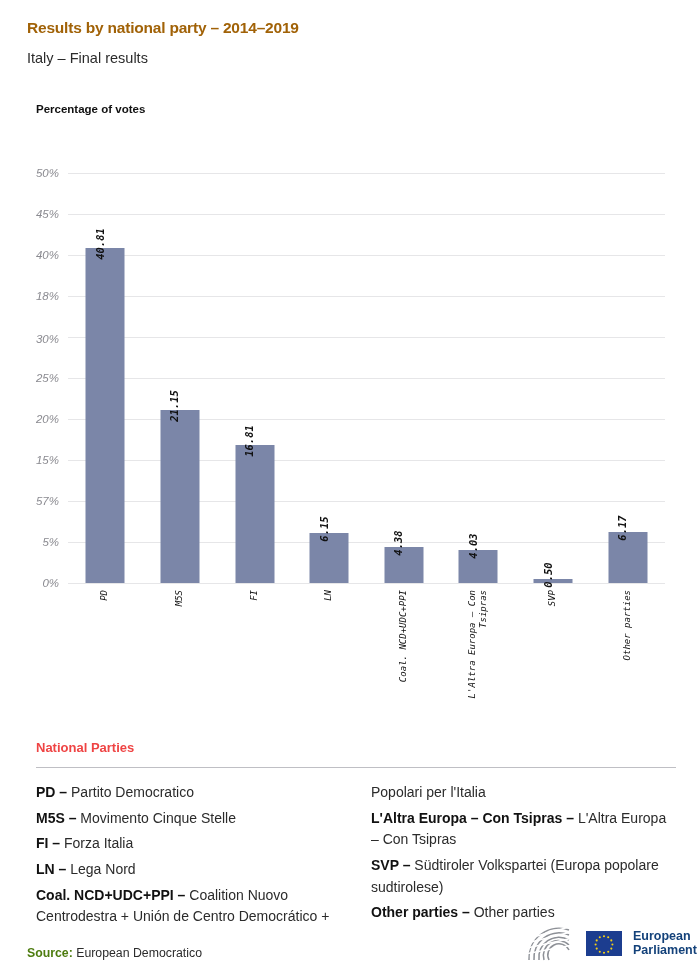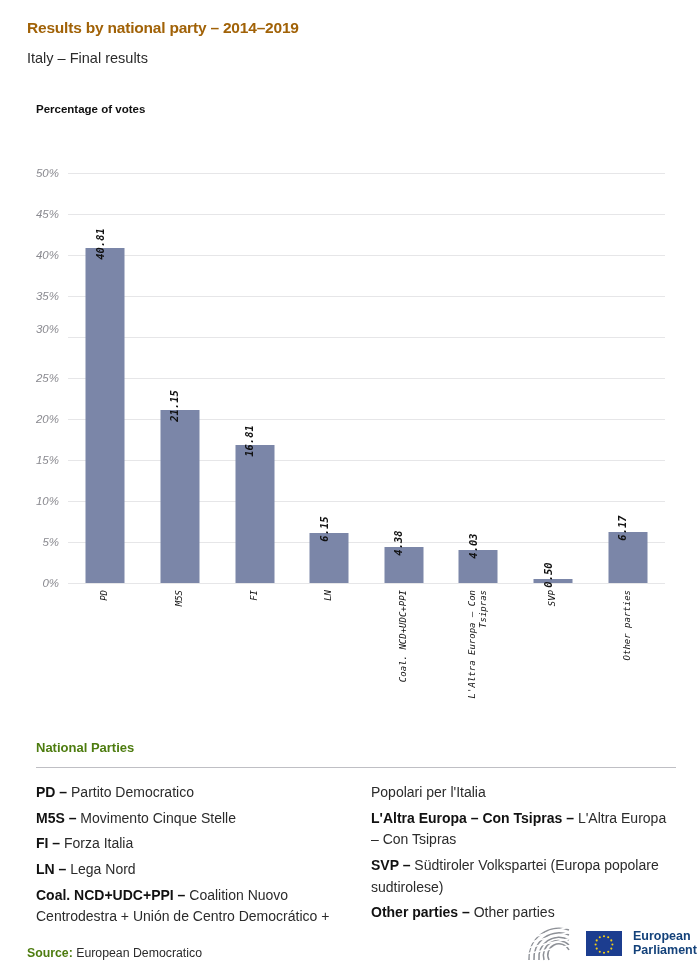--- a/index.html
+++ b/index.html
@@ -72,21 +72,21 @@
     transform: rotate(-90deg) translate(-100%, -50%);
     font-size: 9px; color: #111;
     font-family: "DejaVu Sans Mono", monospace;
     white-space: pre;
     text-align: right;
     line-height: 1.25;
   }
 
   
   .legend { position: absolute; left: 36px; top: 740px; width: 640px; }
-  .legend-title { font-size: 13px; font-weight: bold; color: #4d7c0f; }
+  .legend-title { font-size: 13px; font-weight: bold; color: #ef4444; }
   .legend-rule {
     margin-top: 12px; margin-bottom: 0;
     height: 1px; background: #bfbfc4; width: 640px;
   }
   .legend-cols {
     margin-top: 14px;
     column-count: 2; column-gap: 30px;
     font-size: 14px; line-height: 1.55; color: #2b2b2b;
   }
   .legend-item { margin-bottom: 4px; break-inside: auto; }
@@ -126,31 +126,31 @@
   <div class="chart">
     <div class="plot" id="plot">
       <div class="baseline"></div>
     <div class="gridline" style="top: 0px;"></div>
         <div class="ytick" style="top: 0px;">50%</div>
         <div class="gridline" style="top: 41px;"></div>
         <div class="ytick" style="top: 41px;">45%</div>
         <div class="gridline" style="top: 82px;"></div>
         <div class="ytick" style="top: 82px;">40%</div>
         <div class="gridline" style="top: 123px;"></div>
-        <div class="ytick" style="top: 123px;">35%</div>
+        <div class="ytick" style="top: 123px;">18%</div>
         <div class="gridline" style="top: 164px;"></div>
-        <div class="ytick" style="top: 156px;">30%</div>
+        <div class="ytick" style="top: 166px;">30%</div>
         <div class="gridline" style="top: 205px;"></div>
         <div class="ytick" style="top: 205px;">25%</div>
         <div class="gridline" style="top: 246px;"></div>
         <div class="ytick" style="top: 246px;">20%</div>
         <div class="gridline" style="top: 287px;"></div>
         <div class="ytick" style="top: 287px;">15%</div>
         <div class="gridline" style="top: 328px;"></div>
-        <div class="ytick" style="top: 328px;">10%</div>
+        <div class="ytick" style="top: 328px;">57%</div>
         <div class="gridline" style="top: 369px;"></div>
         <div class="ytick" style="top: 369px;">5%</div>
         <div class="gridline" style="top: 410px;"></div>
         <div class="ytick" style="top: 410px;">0%</div>
         <div class="bar-slot" style="left: 0px; width: 74.625px;">
           <div class="bar" style="height: 334.642px; background: rgb(123, 134, 168);">
             <div class="bar-value">40.81</div>
           </div>
           <div class="cat-label">PD</div>
         </div>

